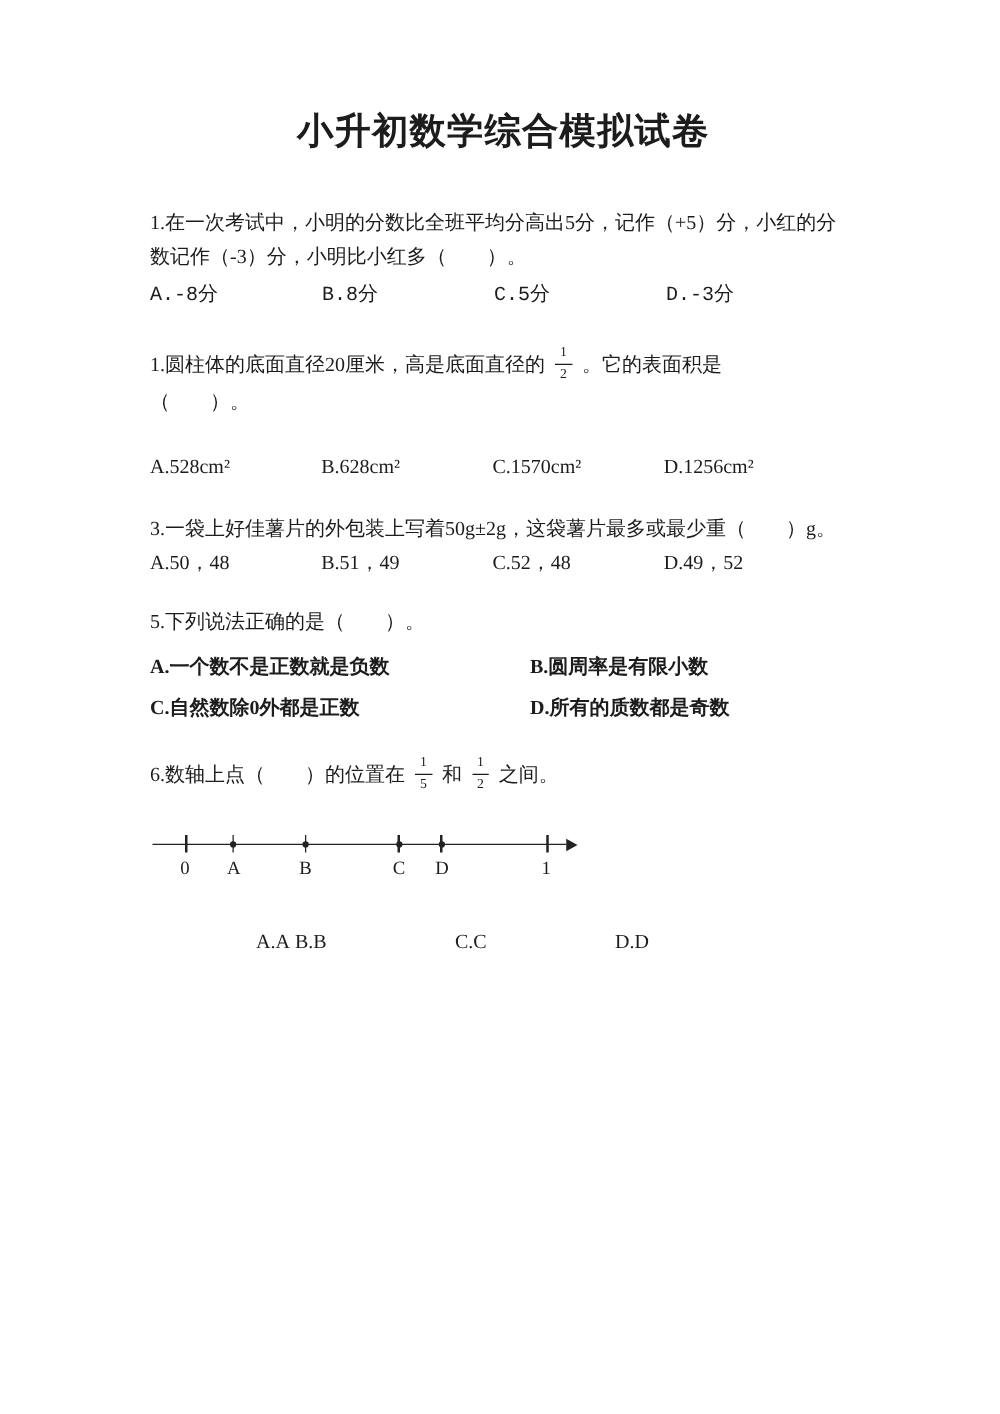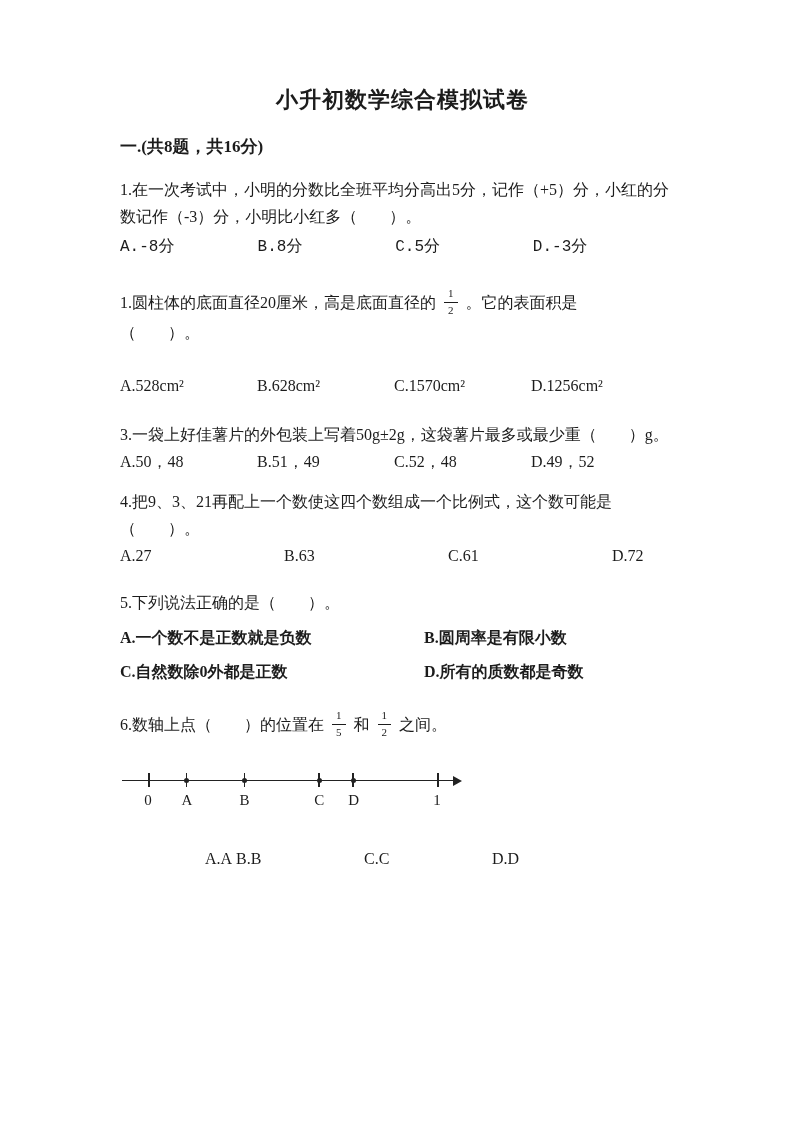--- a/index.html
+++ b/index.html
@@ -12,24 +12,24 @@
     overflow: hidden;
   }
   .page {
     width: 800px;
     height: 1131px;
     padding: 85px 115px 40px 120px;
     background: #ffffff;
   }
   .title {
     text-align: center;
-    font-size: 22px;
+    font-size: 29px;
     font-weight: bold;
     letter-spacing: 1px;
-    margin-bottom: 20px;
+    margin-bottom: 40px;
   }
   .section-heading {
     font-size: 17px;
     font-weight: bold;
     margin-bottom: 18px;
   }
   .stem {
     font-size: 16px;
     line-height: 1.7;
   }
@@ -138,21 +138,20 @@
   .t4 { left: 68%; }
   .t5 { left: 93%; }
 </style>
 </head>
 <body>
 
 <div class="page">
 
   <h1 class="title">小升初数学综合模拟试卷</h1>
 
-  <div class="section-heading">一.(共8题，共16分)</div>
 
   <div>
     <p class="stem q1-stem">1.在一次考试中，小明的分数比全班平均分高出5分，记作（+5）分，小红的分数记作（-3）分，小明比小红多（　　）。</p>
     <div class="options q1-opts">
       <span class="opt w128">A.-8分</span>
       <span class="opt w128">B.8分</span>
       <span class="opt w128">C.5分</span>
       <span class="opt">D.-3分</span>
     </div>
   </div>
@@ -173,29 +172,20 @@
   <div class="q3-block">
     <p class="stem">3.一袋上好佳薯片的外包装上写着50g±2g，这袋薯片最多或最少重（　　）g。</p>
     <div class="options q3-opts">
       <span class="opt w132">A.50，48</span>
       <span class="opt w132">B.51，49</span>
       <span class="opt w132">C.52，48</span>
       <span class="opt">D.49，52</span>
     </div>
   </div>
 
-  <div class="q4-block">
-    <p class="stem">4.把9、3、21再配上一个数使这四个数组成一个比例式，这个数可能是（　　）。</p>
-    <div class="options q4-opts">
-      <span class="opt w160">A.27</span>
-      <span class="opt w160">B.63</span>
-      <span class="opt w160">C.61</span>
-      <span class="opt">D.72</span>
-    </div>
-  </div>
 
   <div class="q5-block">
     <p class="stem">5.下列说法正确的是（　　）。</p>
     <div class="options q5-row">
       <span class="opt w300">A.一个数不是正数就是负数</span>
       <span class="opt">B.圆周率是有限小数</span>
     </div>
     <div class="options q5-row">
       <span class="opt w300">C.自然数除0外都是正数</span>
       <span class="opt">D.所有的质数都是奇数</span>

